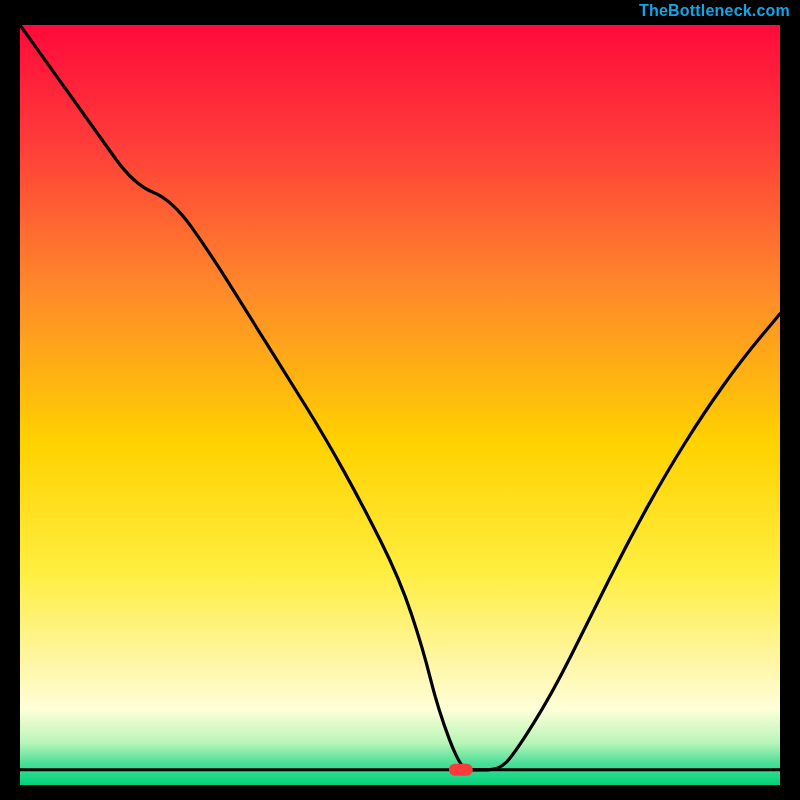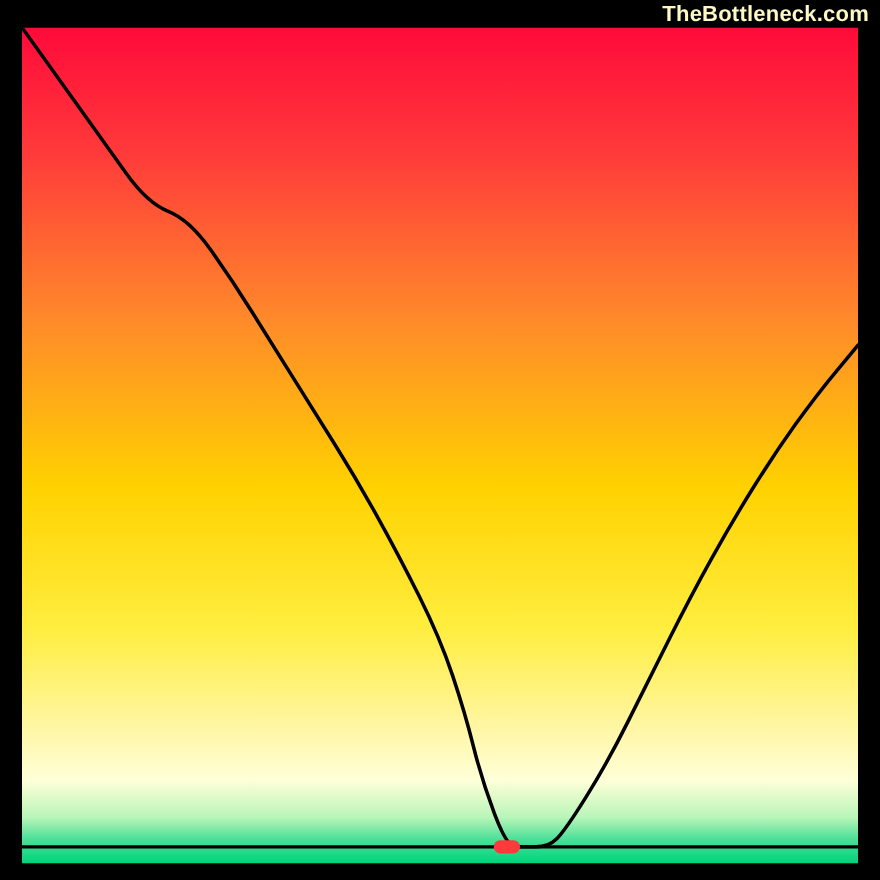--- a/index.html
+++ b/index.html
@@ -14,22 +14,22 @@
   .outer {
     width: 800px;
     height: 800px;
     background: #000;
     position: relative;
   }
   .watermark {
     position: absolute;
     top: 2px;
     right: 10px;
-    color: #fef9c3;
-    font-size: 20px;
+    color: #0ea5e9;
+    font-size: 16px;
     font-weight: bold;
     letter-spacing: 0.2px;
     z-index: 10;
   }
   .plot {
     position: absolute;
     left: 20px;
     top: 25px;
     width: 760px;
     height: 760px;

